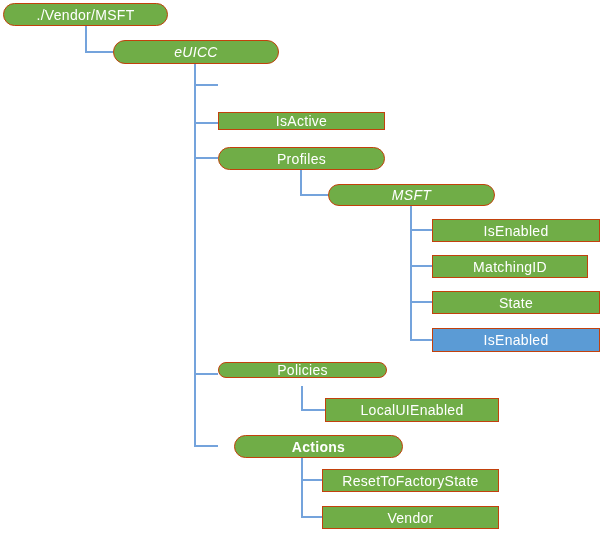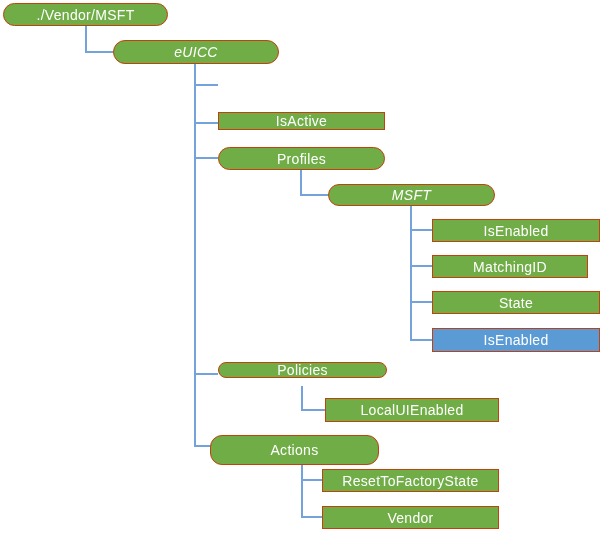--- a/index.html
+++ b/index.html
@@ -35,21 +35,21 @@
   #n-identifier    { left: 218px; top:  73px; width: 167px; height: 24px; }
   #n-isactive      { left: 218px; top: 112px; width: 167px; height: 18px; }
   #n-profiles      { left: 218px; top: 147px; width: 167px; height: 23px; }
   #n-iccid         { left: 328px; top: 184px; width: 167px; height: 22px; }
   #n-servername    { left: 432px; top: 219px; width: 168px; height: 23px; }
   #n-matchingid    { left: 432px; top: 255px; width: 156px; height: 23px; }
   #n-state         { left: 432px; top: 291px; width: 168px; height: 23px; }
   #n-isenabled     { left: 432px; top: 328px; width: 168px; height: 24px; }
   #n-policies      { left: 218px; top: 362px; width: 169px; height: 16px; }
   #n-localuienabled{ left: 325px; top: 398px; width: 174px; height: 24px; text-align: center; }
-  #n-actions       { left: 210px; top: 435px; width: 169px; height: 30px; }
+  #n-actions       { left: 234px; top: 435px; width: 169px; height: 23px; font-weight: bold; }
   #n-reset         { left: 322px; top: 469px; width: 177px; height: 23px; }
   #n-status        { left: 322px; top: 506px; width: 177px; height: 23px; }
 
   
   #c-vendor-v     { left:  85px; top:  25px; width:  2px; height: 28px; }
   #c-vendor-h     { left:  85px; top:  51px; width: 28px; height:  2px; }
   #c-trunk-euicc  { left: 194px; top:  63px; width:  2px; height: 384px; }
   #c-b-identifier { left: 194px; top:  84px; width: 24px; height:  2px; }
   #c-b-isactive   { left: 194px; top: 122px; width: 24px; height:  2px; }
   #c-b-profiles   { left: 194px; top: 157px; width: 24px; height:  2px; }

